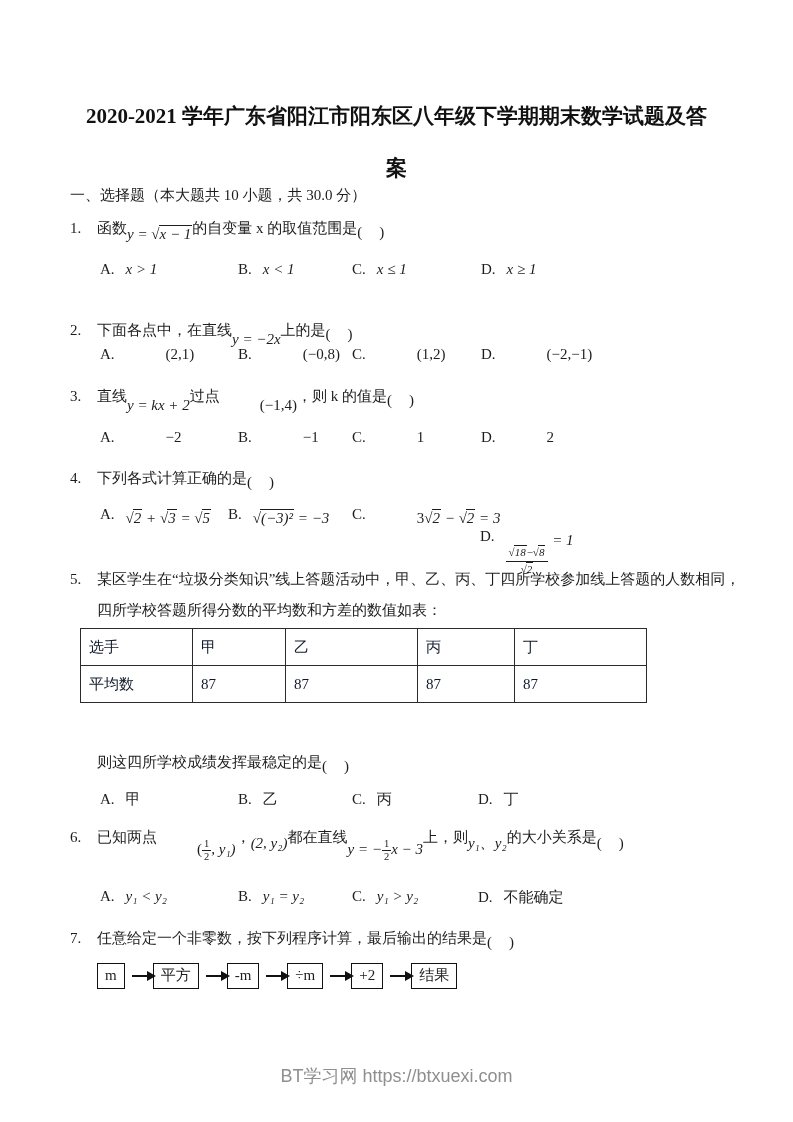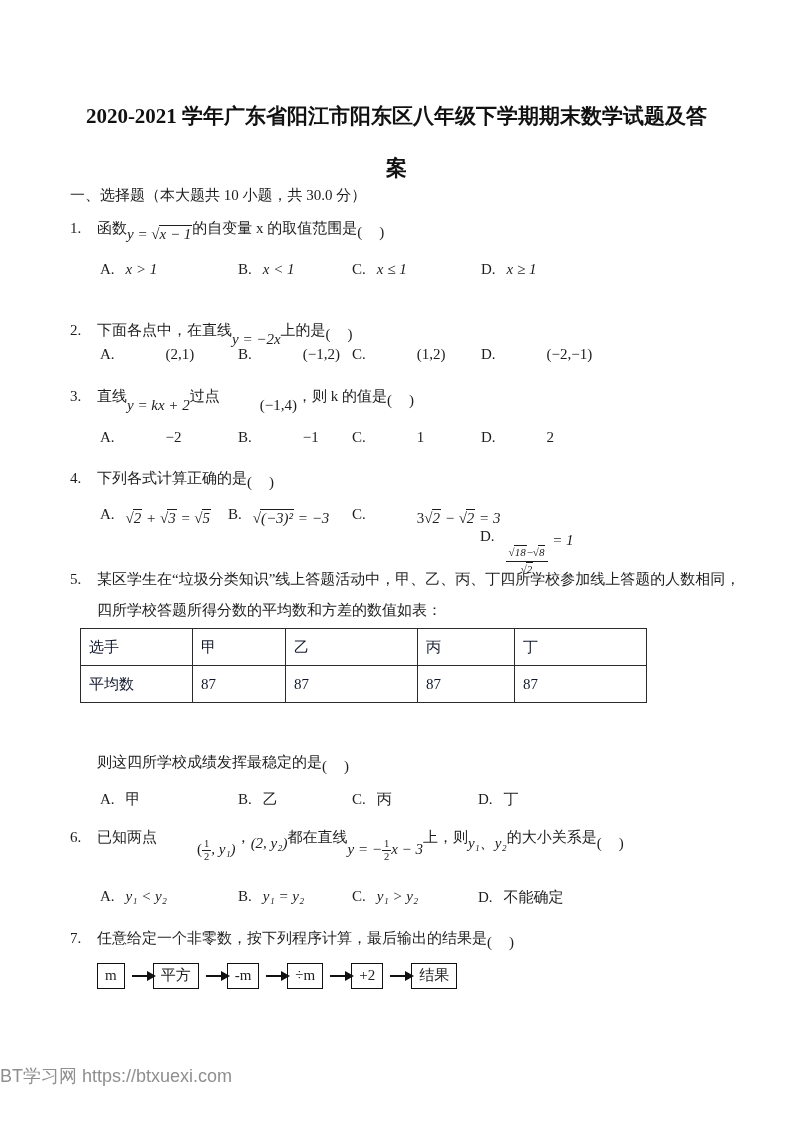--- a/index.html
+++ b/index.html
@@ -39,21 +39,21 @@
   table.score td { border:1px solid #2b2b2b; padding:2px 8px; vertical-align:middle; }
   .c0 { width:112px; } .c1 { width:93px; } .c2 { width:132px; } .c3 { width:97px; } .c4 { width:132px; }
   .r0 td { height:37px; } .r1 td { height:37px;margin-left:40px; } .r2 td { height:43px; }
   .flow { position:absolute; top:963px; left:97px; display:flex; align-items:center; }
   .fbox { border:1px solid #111; padding:1px 7px 2px; font-size:15px; min-width:24px;
           text-align:center; line-height:21px; background:#fff; }
   .arrow { width:15px; height:2px; background:#111; margin:0 6px 0 7px; position:relative; }
   .arrow::after { content:""; position:absolute; right:-9px; top:-4px;
                   border-left:9px solid #111; border-top:5px solid transparent;
                   border-bottom:5px solid transparent; }
-  .footer { top:1064px; left:0; width:793px; font-size:18px;
+  .footer { top:1064px; left:0; width:793px; text-align:center; font-size:18px;
             color:#8f8f8f; font-family:"Liberation Sans","DejaVu Sans",sans-serif; }
   .paren { letter-spacing:1px; }
 </style>
 </head>
 <body>
 
 <div class="abs title">
   <div>2020-2021 学年广东省阳江市阳东区八年级下学期期末数学试题及答</div>
   <div>案</div>
 </div>
@@ -68,21 +68,21 @@
   <span class="opt oB"><span class="olabel">B.</span><span class="math">x &lt; 1</span></span>
   <span class="opt oC"><span class="olabel">C.</span><span class="math">x ≤ 1</span></span>
   <span class="opt oD"><span class="olabel">D.</span><span class="math">x ≥ 1</span></span>
 </div>
 
 <div class="q" style="top:321px">
   <span class="qno">2.</span><span>下面各点中，在直线</span><span class="math d9">y = −2x</span><span>上的是</span><span class="paren d4">(　)</span>
 </div>
 <div class="opts" style="top:346px">
   <span class="opt oA"><span class="olabel">A.</span><span class="math up">(2,1)</span></span>
-  <span class="opt oB"><span class="olabel">B.</span><span class="math up">(−1,2)</span></span>
+  <span class="opt oB"><span class="olabel">B.</span><span class="math up">(−0,8)</span></span>
   <span class="opt oC"><span class="olabel">C.</span><span class="math up">(1,2)</span></span>
   <span class="opt oD"><span class="olabel">D.</span><span class="math up">(−2,−1)</span></span>
 </div>
 
 <div class="q" style="top:387px">
   <span class="qno">3.</span><span>直线</span><span class="math d9">y = kx + 2</span><span>过点</span><span class="math up d9">(−1,4)</span><span>，则 k 的值是</span><span class="paren d4">(　)</span>
 </div>
 <div class="opts" style="top:429px">
   <span class="opt oA"><span class="olabel">A.</span><span class="math up">−2</span></span>
   <span class="opt oB"><span class="olabel">B.</span><span class="math up">−1</span></span>

